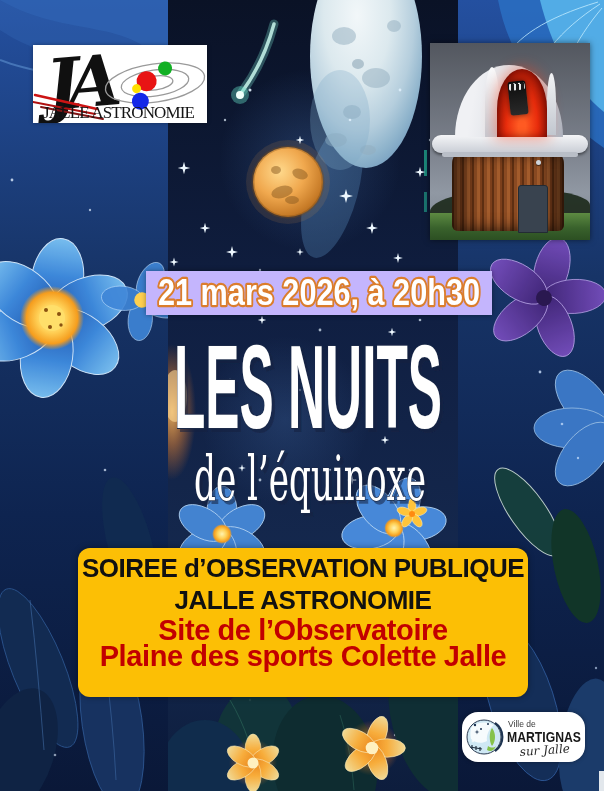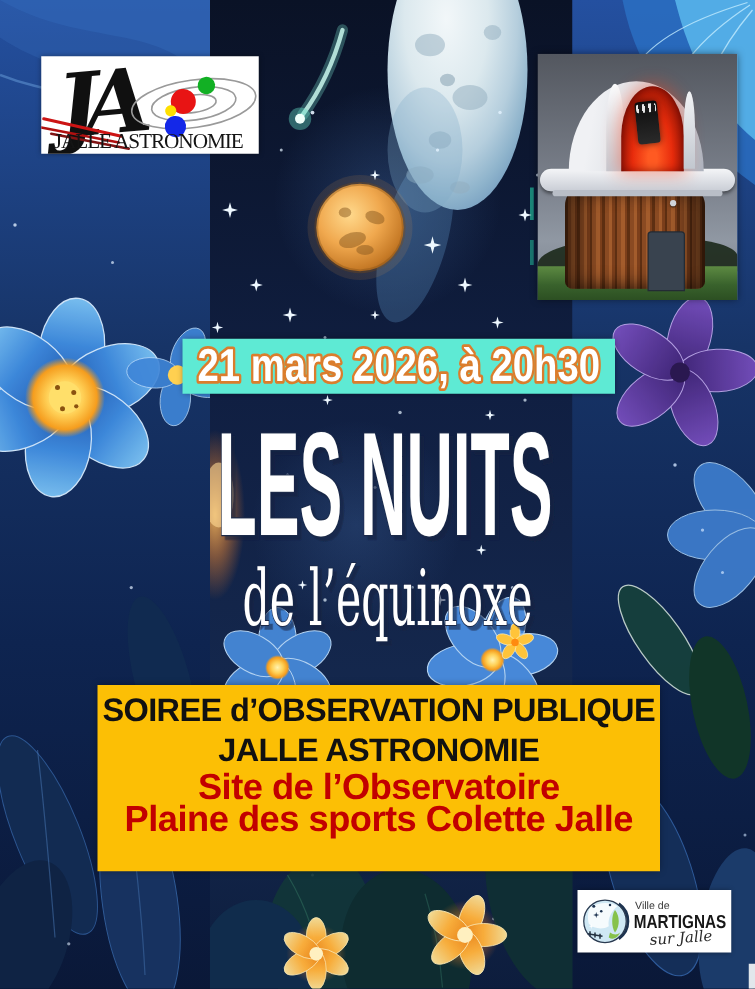--- a/index.html
+++ b/index.html
@@ -47,39 +47,39 @@
        box-shadow:0 0 14px 2px rgba(255,60,20,.45),inset 0 0 8px rgba(80,0,0,.6);}
   .obs-rib{position:absolute;left:92px;top:8px;width:9px;height:62px;
        background:linear-gradient(#f2f3f5,#c2c7cf);border-radius:50% 50% 0 0;}
   .obs-scope{position:absolute;left:12px;top:12px;width:18px;height:34px;
        background:linear-gradient(#0c0c0c,#2a2a2a);border-radius:3px;transform:rotate(-6deg);
        box-shadow:0 0 6px rgba(0,0,0,.6);}
   .obs-scope:before{content:"";position:absolute;left:1px;right:1px;top:2px;height:7px;
        background:repeating-linear-gradient(90deg,#e8e8e8 0 2px,#1a1a1a 2px 5px);border-radius:2px;}
 
   
-  #banner{left:146px;top:271px;width:346px;height:44px;background:#5eead4;
+  #banner{left:146px;top:271px;width:346px;height:44px;background:#c4b5fd;
           box-shadow:0 0 5px rgba(0,0,0,.4);}
   .t-banner{font:700 37px "Liberation Sans",sans-serif;}
 
   
   #titles{left:0;top:326px;width:604px;height:200px;pointer-events:none;}
   .t-title{font:700 118px "Liberation Sans",sans-serif;}
   .t-sub{font:400 62px "DejaVu Serif",serif;}
 
   
   #info{left:78px;top:548px;width:450px;height:149px;background:#fcbf05;
-        text-align:center;box-shadow:0 0 6px rgba(0,0,0,.4);}
+        text-align:center;box-shadow:0 0 6px rgba(0,0,0,.4);border-radius:12px;}
   #info .black{color:#111111;font-weight:700;font-size:26px;letter-spacing:-.5px;line-height:27px;}
   #info .red{color:#c20000;font-weight:700;font-size:29px;letter-spacing:-.4px;line-height:24px;}
   #info .l1{margin-top:7px;} #info .l2{margin-top:5px;} #info .l3{margin-top:4px;}
   #info .l4{margin-top:2px;} #info .l5{margin-top:2px;}
 
   
-  #city{left:462px;top:712px;width:123px;height:50px;background:#ffffff;border-radius:0;
+  #city{left:462px;top:712px;width:123px;height:50px;background:#ffffff;border-radius:16px;
         box-shadow:0 0 4px rgba(0,0,0,.35);}
   .t-ville{font:400 8.5px "Liberation Sans",sans-serif;}
   .t-mart{font:700 15px "Liberation Sans",sans-serif;}
   .t-jalle{font:italic 400 12px "DejaVu Serif",serif;}
   .t-ja-mono{font:italic 700 70px "DejaVu Serif",serif;}
   .t-ja-name{font:400 17px "Liberation Serif",serif;}
 
   #sliver{left:599px;top:771px;width:5px;height:20px;background:#e2e7ec;}
 </style>
 </head>

